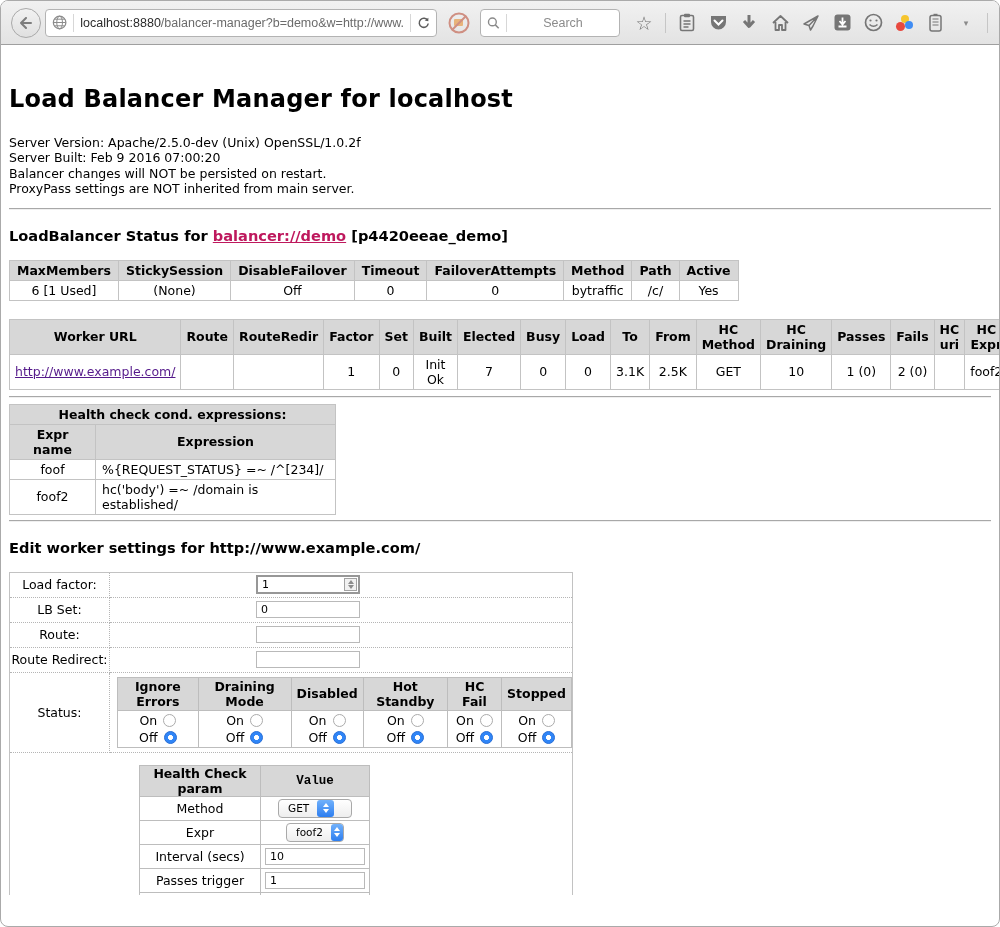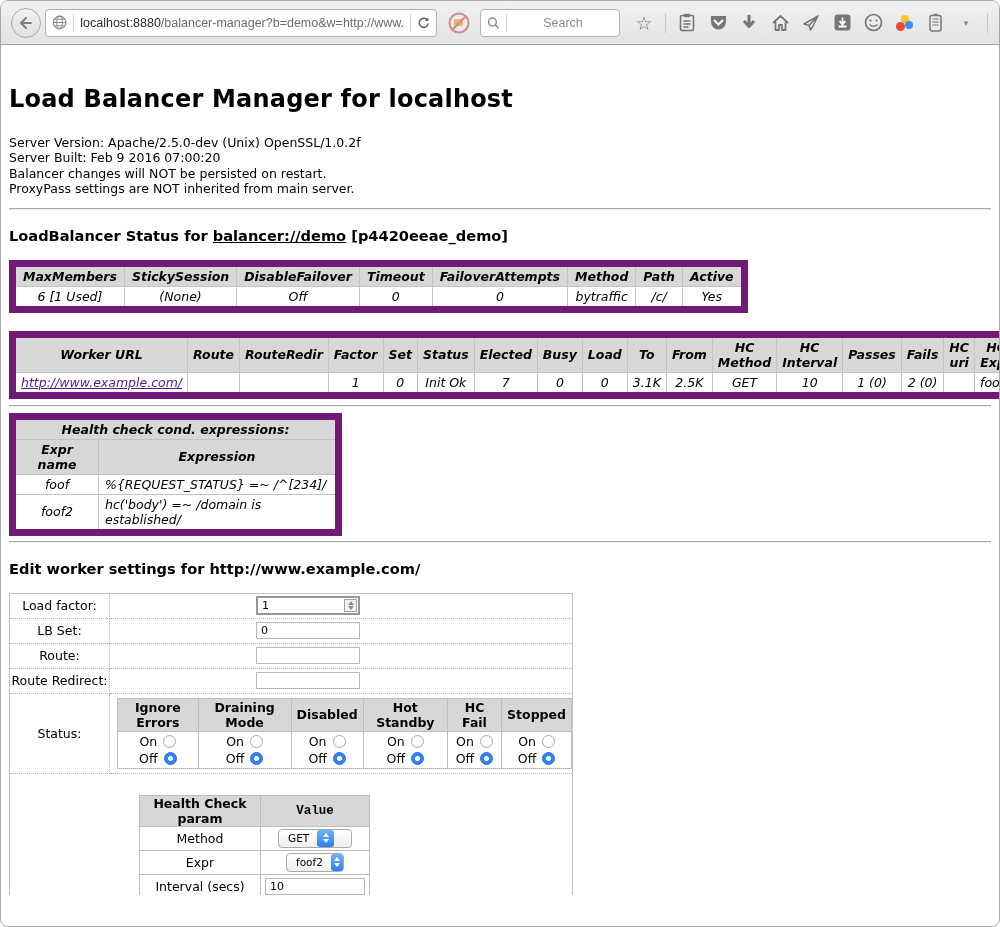--- a/index.html
+++ b/index.html
@@ -51,27 +51,27 @@
   .dots .d3 { width:8px; height:8px; background:#3f8cf3; left:10px; top:7px; }
 
   
   .content { background:#fff; padding:12px 8px; font-size:12.5px; color:#000; height:850px; overflow:hidden; }
   h1.pagetitle { font-size:24px; font-weight:bold; padding-top:28px; letter-spacing:.2px; }
   .info { margin-top:22px; }
   .info div { line-height:15.4px; }
   hr.rule { border:none; height:2px; background:#a8a8a8; border-bottom:1px solid #efefef; }
   .r1 { margin-top:11px; }  .r2 { margin:6px 0; }  .r3 { margin:5px 0 0; }
   h3.sect { font-size:14.6px; font-weight:bold; margin:17px 0 16px; }
-  h3.sect a { color:#000000; }
+  h3.sect a { color:#be185d; }
   .h3-2 { margin:18px 0 14px; }
 
   table.grid { border-collapse:collapse; }
   table.grid th, table.grid td { border:1px solid #c3c3c3; font-size:12.5px; padding:2px 7px; text-align:center; }
   table.grid th { background:#d7d7d7; font-weight:bold; }
-  table.grid { border:7px solid #701a75;font-style:italic; }
+  table.grid { border:1px solid #701a75; }
   td.linkcell { text-align:left; }
   td.linkcell a, .purple { color:#551a8b; }
 
   table.worker th, table.worker td { padding:2px 5px; }
 
   .mt18 { margin-top:18px; }
   table.expr { margin-top:6px; }
   table.expr td.ename { width:86px; }
   table.expr td.eexpr { width:240px; text-align:left; padding-left:6px; }
 
@@ -90,21 +90,21 @@
   .tri-u { width:0; height:0; border-left:3px solid transparent; border-right:3px solid transparent; border-bottom:4px solid #8c8c8c; }
   .tri-d { width:0; height:0; border-left:3px solid transparent; border-right:3px solid transparent; border-top:4px solid #8c8c8c; }
 
   table.status { border-collapse:collapse; border:1px solid #9e9e9e; margin:4px 0 4px 7px; }
   table.status th, table.status td { border:1px solid #bdbdbd; font-size:12.5px; padding:1px 5px; text-align:center; }
   table.status th { background:#d7d7d7; }
   .radio-line { display:flex; align-items:center; justify-content:center; gap:6px; height:17px; }
   .radio { width:13px; height:13px; border-radius:50%; border:1px solid #ababab; background:#fff; flex:0 0 auto; }
   .radio.checked { border:1px solid #2a6fd6; background:radial-gradient(circle, #ffffff 0 2.2px, #2f85f7 2.8px); }
 
-  table.hc { border-collapse:collapse; border:1px solid #9e9e9e; margin:21px 0 3px 129px; }
+  table.hc { border-collapse:collapse; border:1px solid #9e9e9e; margin:12px 0 3px 129px; }
   table.hc th, table.hc td { border:1px solid #bdbdbd; font-size:12.5px; text-align:center; height:24px; }
   table.hc th { background:#d7d7d7; }
   .hc-c1 { width:121px; } .hc-c2 { width:109px;font-family:Liberation Mono, monospace; }
   table.hc input.txt { width:100px; text-align:left; }
   .mac-select { display:inline-flex; align-items:center; height:19px; border:1px solid #a9a9a9; border-radius:4px;
                 background:linear-gradient(#ffffff,#eeeeee); font-size:10.5px; padding-left:9px; vertical-align:middle; }
   .mac-select .lbl { margin-right:8px; }
   .mac-select .arrows { width:17px; height:17px; margin:0; background:linear-gradient(#71b1fb,#2d7ef0);
                         border-radius:3px; display:flex; flex-direction:column; align-items:center;
                         justify-content:center; gap:2px; }
@@ -264,28 +264,28 @@
       </table>
 
     <table class="grid worker mt18">
       <tbody>
           <tr>
         <th>Worker URL</th>
         <th>Route</th>
         <th>RouteRedir</th>
         <th>Factor</th>
         <th>Set</th>
-        <th>Status</th>
+        <th>Built</th>
         <th>Elected</th>
         <th>Busy</th>
         <th>Load</th>
         <th>To</th>
         <th>From</th>
         <th>HC Method</th>
-        <th>HC Interval</th>
+        <th>HC Draining</th>
         <th>Passes</th>
         <th>Fails</th>
         <th>HC uri</th>
         <th>HC Expr</th>
       </tr>
       <tr>
         <td class="linkcell"><a href="#">http://www.example.com/</a></td>
         <td></td>
         <td></td>
         <td>1</td>

